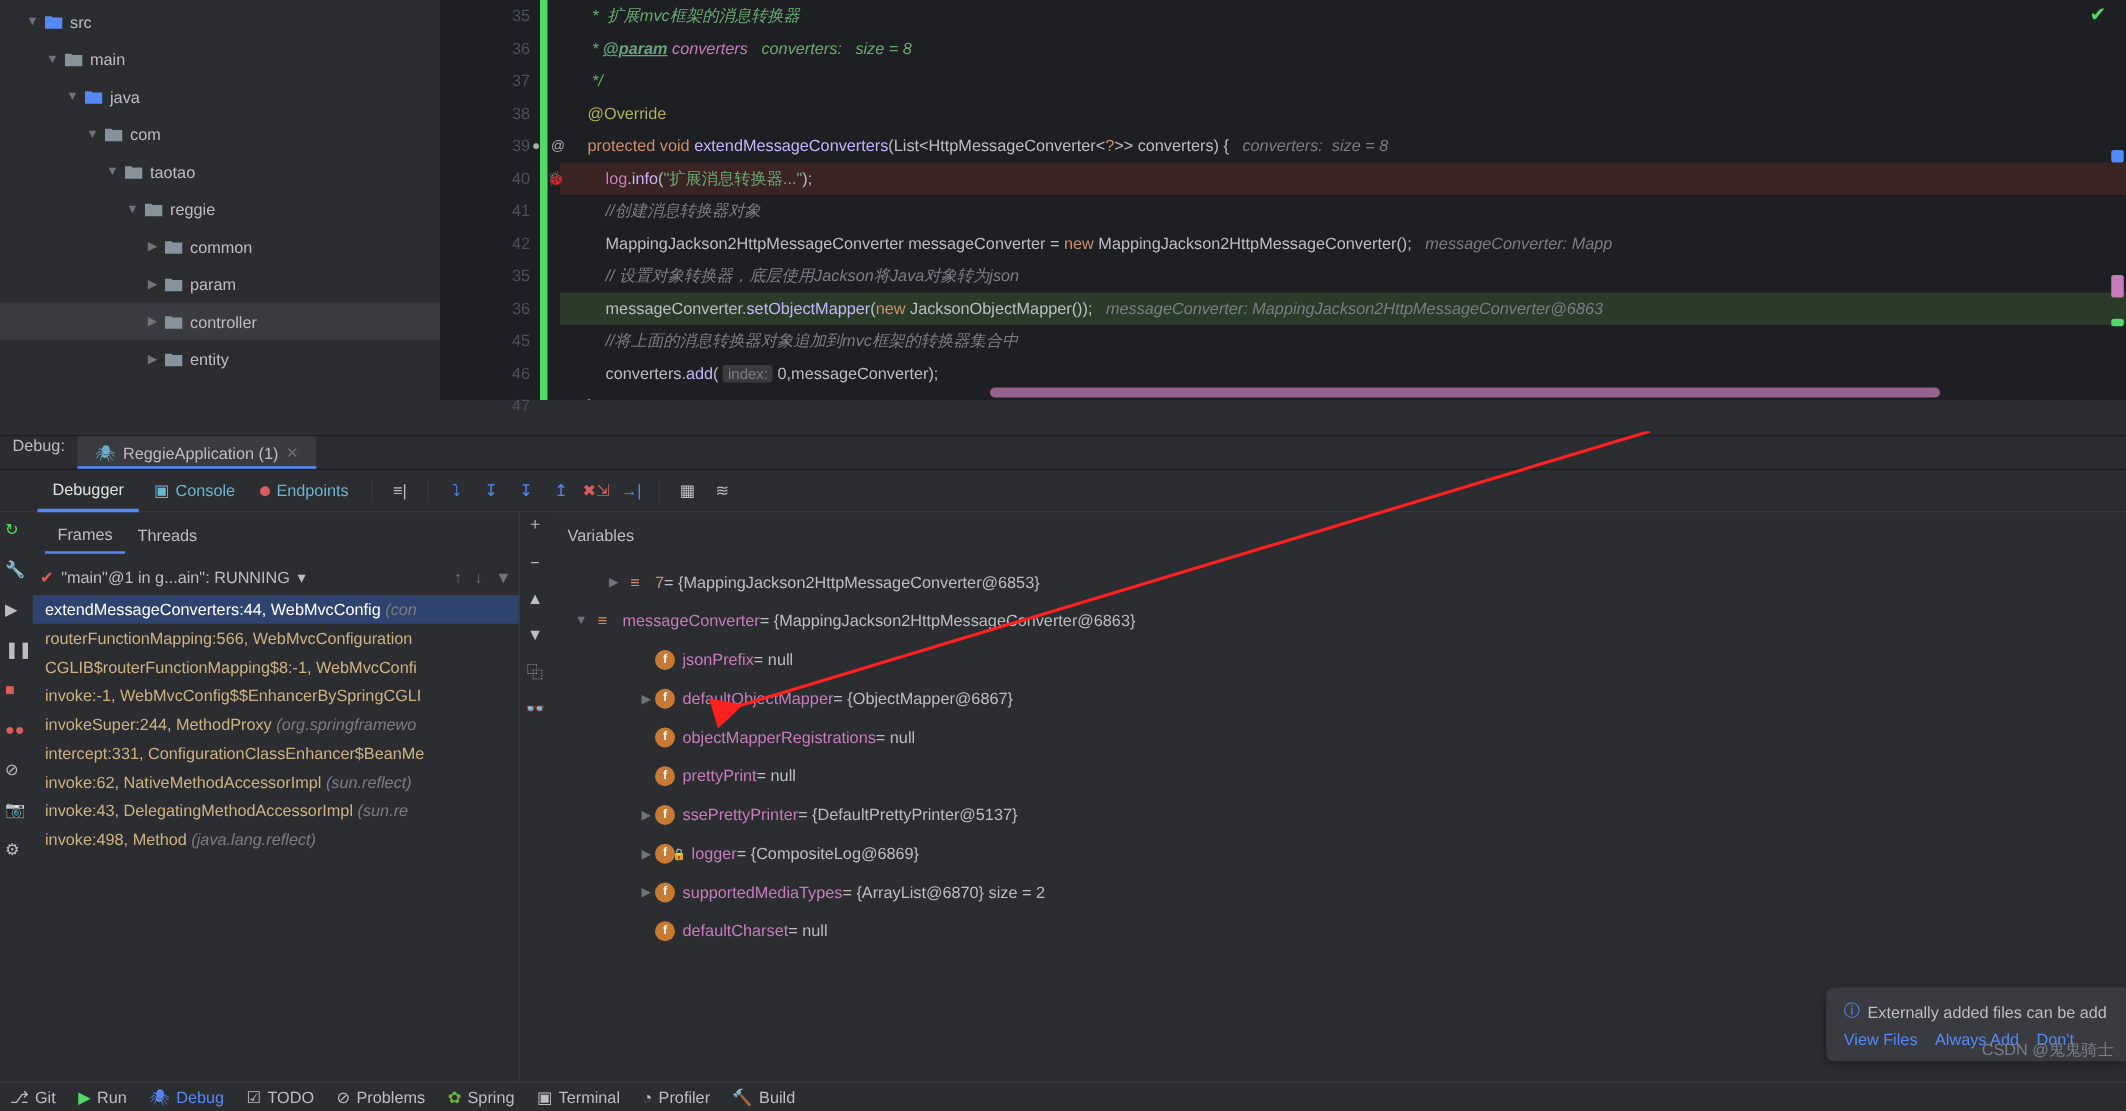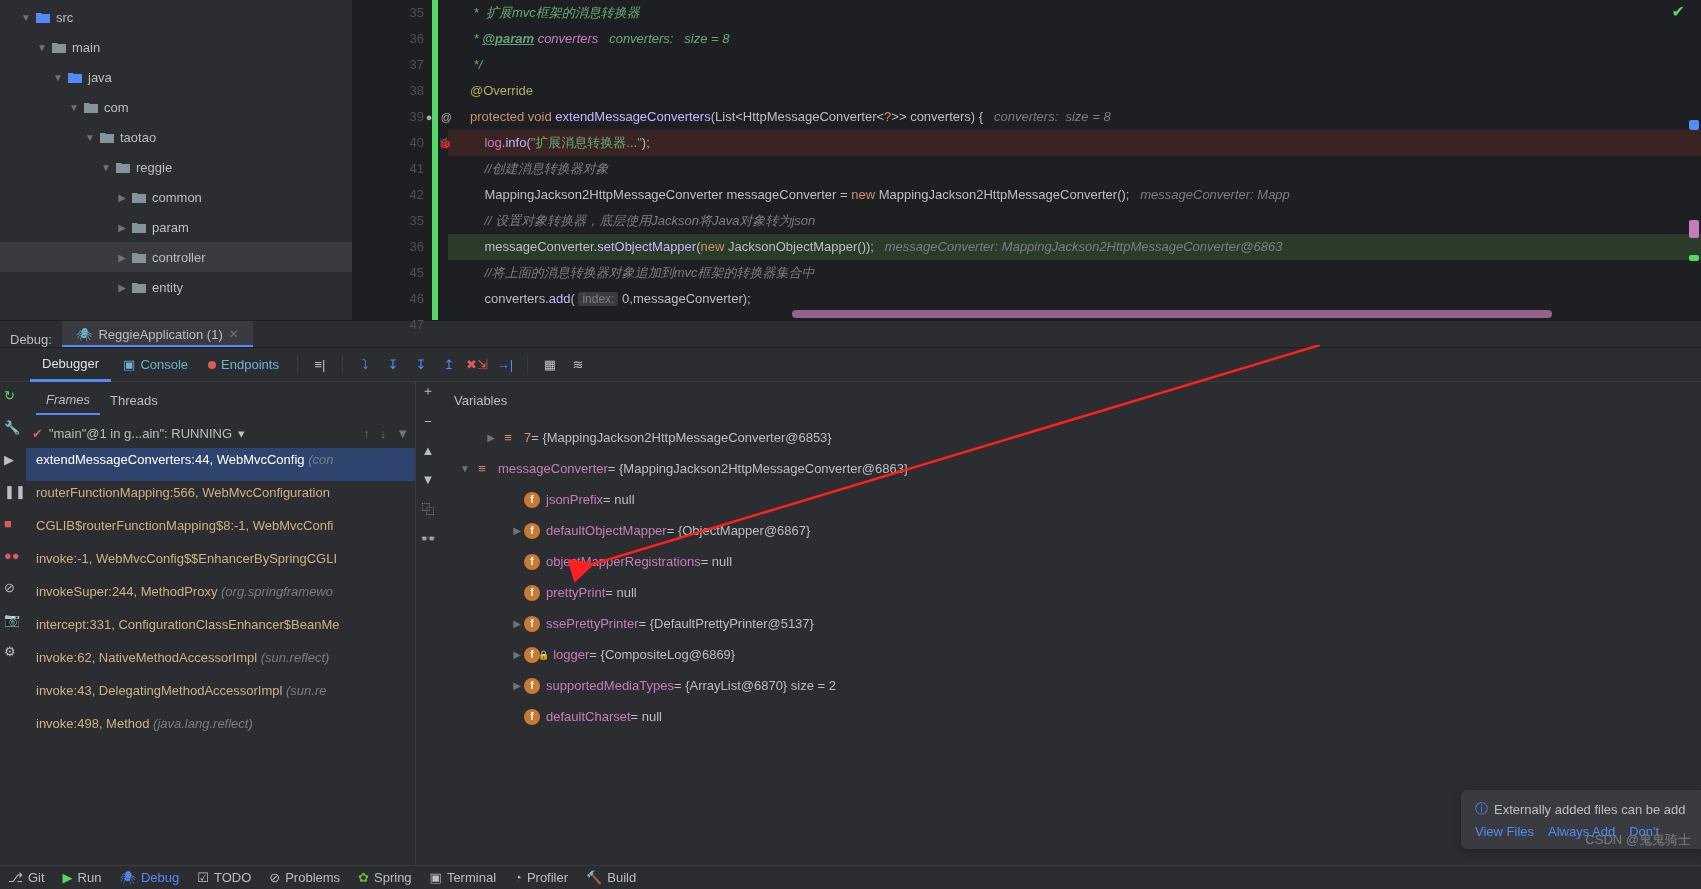--- a/index.html
+++ b/index.html
@@ -30,21 +30,21 @@
 .an { color: #b3ae60; }
 .doc { color: #6aab73; font-style: italic; }
 .doctag { color: #67a37c; font-style: italic; font-weight: bold; text-decoration: underline; }
 .param { color: #c77dbb; font-style: italic;}
 .inline-hint { background: #393b40; color: #7a7e85; padding: 0 4px; border-radius: 3px; font-style: normal; font-size:12px;}
 .checkmark { position: absolute; right: 16px; top: 2px; color: #54d86a; font-size: 16px;}
 .scroll-track { position: absolute; right: 2px; top: 0; bottom: 0; width: 10px;}
 .scroll-seg { position:absolute; left:0; width:10px; border-radius:2px;}
 .hscroll { position:absolute; bottom:2px; left: 440px; height:8px; width: 760px; background:#c77dbb; border-radius:4px; opacity:0.7;}
 
-.debug-tabbar { height: 28px; background: #2b2d30; display: flex; align-items: flex-end; border-top: 1px solid #1e1f22; border-bottom: 1px solid #1e1f22; }
+.debug-tabbar { height: 28px; background: #2b2d30; display: flex; align-items: flex-start; border-top: 1px solid #1e1f22; border-bottom: 1px solid #1e1f22; margin-top: 28px; }
 .debug-label { padding: 0 10px; color: #bcbec4; font-size: 13px;}
 .run-tab { height: 100%; display: flex; align-items: center; padding: 0 14px; gap: 6px; border-top: 2px solid transparent; cursor:pointer;}
 .run-tab.active { background: #393b40; border-bottom: 2px solid #548af7; }
 .close-x { color: #6f737a; font-size: 12px;}
 .bug-icon { color: #6db3ce; }
 
 .debug-toolbar { height: 34px; background: #2b2d30; display: flex; align-items: center; padding-left: 30px; gap: 4px; border-bottom: 1px solid #393b40; }
 .debug-toolbar .dtab { padding: 8px 12px; cursor: pointer; font-size: 13px;}
 .debug-toolbar .dtab.active { border-bottom: 3px solid #548af7; color: #dfe1e5;}
 .debug-toolbar .icon-btn { width: 24px; height: 24px; display: flex; align-items: center; justify-content: center; color: #bcbec4; cursor:pointer; }
@@ -53,31 +53,31 @@
 .db-ep-dot { width:8px; height:8px; border-radius:50%; background:#db5c5c;}
 
 .debug-body { flex: 1; display: flex; background: #2b2d30; overflow: hidden; }
 .left-sidebar-icons { width: 26px; background: #2b2d30; display:flex; flex-direction:column; align-items:center; gap:14px; padding-top:6px;}
 .left-sidebar-icons .sb-icon { width:18px; height:18px; color:#bcbec4; cursor:pointer;}
 .sb-play { color:#54d86a;}
 
 .frames-panel { width: 390px; border-right: 1px solid #393b40; display: flex; flex-direction: column; }
 .frames-header { display: flex; align-items: center; height: 36px; padding: 0 10px; }
 .frames-header .ftab { padding: 6px 10px; cursor:pointer;}
-.frames-header .ftab.active { border-bottom: 2px solid #548af7; font-style: italic;}
+.frames-header .ftab.active { border-bottom: 2px solid #548af7;}
 .frames-controls-row { display:flex; align-items:center; height:30px; padding: 0 6px; justify-content:space-between;}
 .frames-controls-row .left { display:flex; align-items:center; gap:6px;}
 .chk { color:#db5c5c;}
 .drop-text { color:#bcbec4; font-size:13px;}
 .updown { color:#6f737a; cursor:pointer;}
 .plus-btn, .vtoolbtn { width:22px; text-align:center; color:#bcbec4; cursor:pointer;}
 .vtoolvert { width:24px; background:#2b2d30; display:flex; flex-direction:column; align-items:center; gap:14px;}
 
 .frame-list { flex: 1; overflow: hidden; font-size: 13px;}
-.frame-row { height: 33px; line-height: 23px; padding: 0 10px; white-space: nowrap; overflow: hidden; text-overflow: ellipsis; cursor:pointer;}
+.frame-row { height: 23px; line-height: 23px; padding: 0 10px; white-space: nowrap; overflow: hidden; text-overflow: ellipsis; cursor:pointer;}
 .frame-row.sel { background: #2e436e; color: #fff; }
 .frame-row .grey { color: #7a7e85; font-style: italic;}
 .frame-row:not(.sel) { color: #ceb284;}
 
 .variables-panel { flex: 1; display: flex; flex-direction: column; }
 .vars-header { height: 36px; display: flex; align-items: center; padding: 0 14px;}
 .vars-header .ftab { padding: 6px 0;}
 .vars-body { flex: 1; overflow: hidden; font-size: 13.5px; padding-top: 4px;}
 .var-row { display:flex; align-items:center; height: 31px; white-space:nowrap; cursor:pointer;}
 .var-arrow { width: 14px; text-align: center; color: #6f737a; font-size: 10px;}

